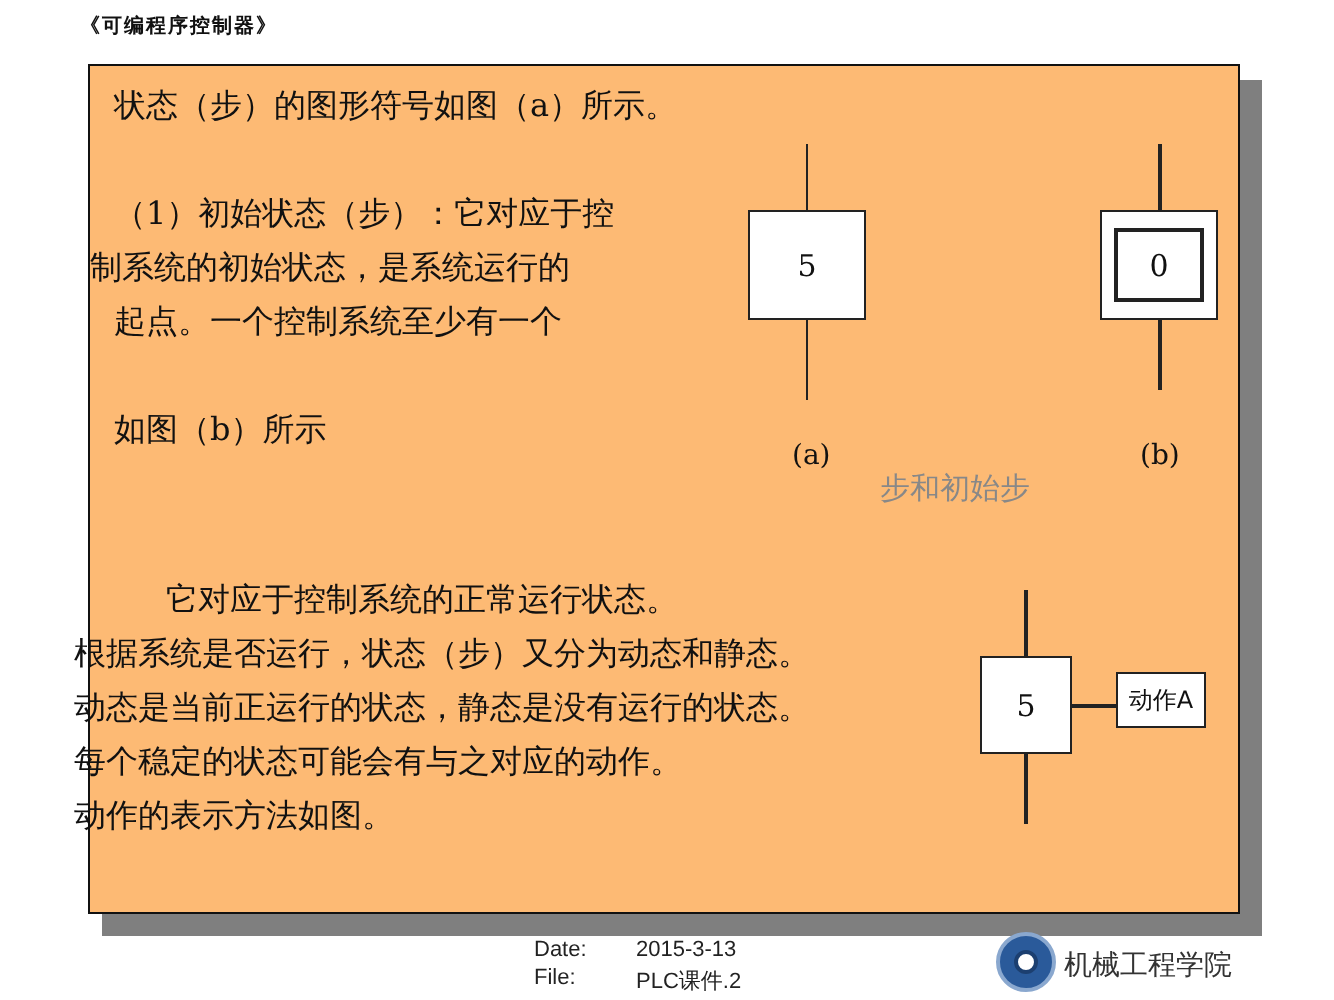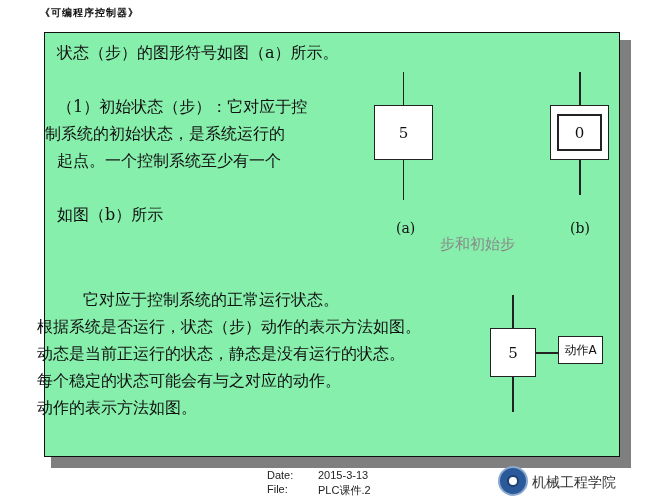--- a/index.html
+++ b/index.html
@@ -1,21 +1,21 @@
 <!DOCTYPE html>
 <html><head>
 <meta charset="utf-8">
 <style>
   html, body { margin:0; padding:0; }
   body { width:667px; height:500px; background:#ffffff; position:relative; overflow:hidden;
          font-family: "DejaVu Serif", "Liberation Serif", serif; color:#111; }
   .header-title { position:absolute; left:40px; top:6px; font-size:10px; font-weight:bold;
                   font-family:"DejaVu Sans", sans-serif; letter-spacing:1px; }
   .slide-shadow { position:absolute; left:51px; top:40px; width:580px; height:428px; background:#7f7f7f; }
-  .slide { position:absolute; left:44px; top:32px; width:576px; height:425px; background:#86efac;
+  .slide { position:absolute; left:44px; top:32px; width:576px; height:425px; background:#fdba74;
            border:1.5px solid #111; box-sizing:border-box; }
   .t { position:absolute; font-size:16px; white-space:nowrap; line-height:20px; }
   .line { position:absolute; background:#222; }
   .box { position:absolute; border:1.5px solid #222; background:#fff; box-sizing:border-box;
          display:flex; align-items:center; justify-content:center; font-size:15px; }
   .cap { position:absolute; font-size:14px; }
   .fig-caption { position:absolute; font-size:15px; color:#888; }
   .footer-label { position:absolute; font-family:"Liberation Sans", sans-serif; font-size:11px; color:#222; }
   .school { position:absolute; left:532px; top:474px; font-size:14px; color:#333; }
   .logo { position:absolute; left:498px; top:466px; width:30px; height:30px; border-radius:50%;
@@ -31,21 +31,21 @@
 <div class="slide-shadow"></div>
 <div class="slide">
   <div class="t" style="left:12px; top:10px;">状态（步）的图形符号如图（a）所示。</div>
 
   <div class="t" style="left:12px; top:64px;">（1）初始状态（步）：它对应于控</div>
   <div class="t" style="left:0; top:91px;">制系统的初始状态，是系统运行的</div>
   <div class="t" style="left:12px; top:118px;">起点。一个控制系统至少有一个</div>
   <div class="t" style="left:12px; top:172px;">如图（b）所示</div>
 
   <div class="t" style="left:22px; top:257px;">　它对应于控制系统的正常运行状态。</div>
-  <div class="t" style="left:-8px; top:284px;">根据系统是否运行，状态（步）动作的表示方法如图。</div>
+  <div class="t" style="left:-8px; top:284px;">根据系统是否运行，状态（步）又分为动态和静态。</div>
   <div class="t" style="left:-8px; top:311px;">动态是当前正运行的状态，静态是没有运行的状态。</div>
   <div class="t" style="left:-8px; top:338px;">每个稳定的状态可能会有与之对应的动作。</div>
   <div class="t" style="left:-8px; top:365px;">动作的表示方法如图。</div>
 </div>
 
 <div>
   <div class="line" style="left:403px; top:72px; width:1px; height:34px;"></div>
   <div class="box" style="left:374px; top:105px; width:59px; height:55px;">
     <span>5</span>
   </div>

